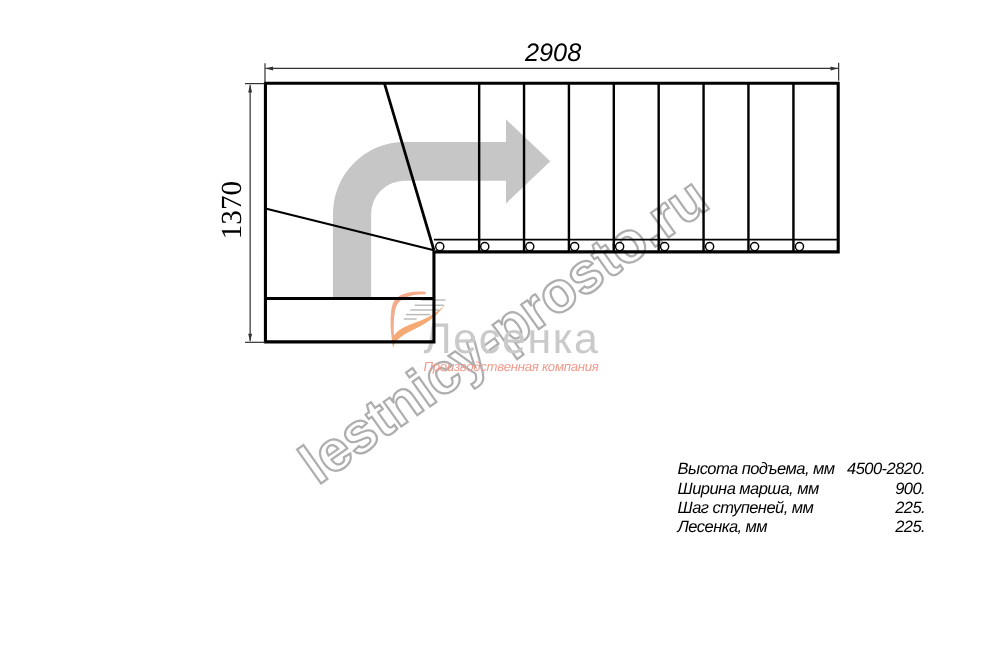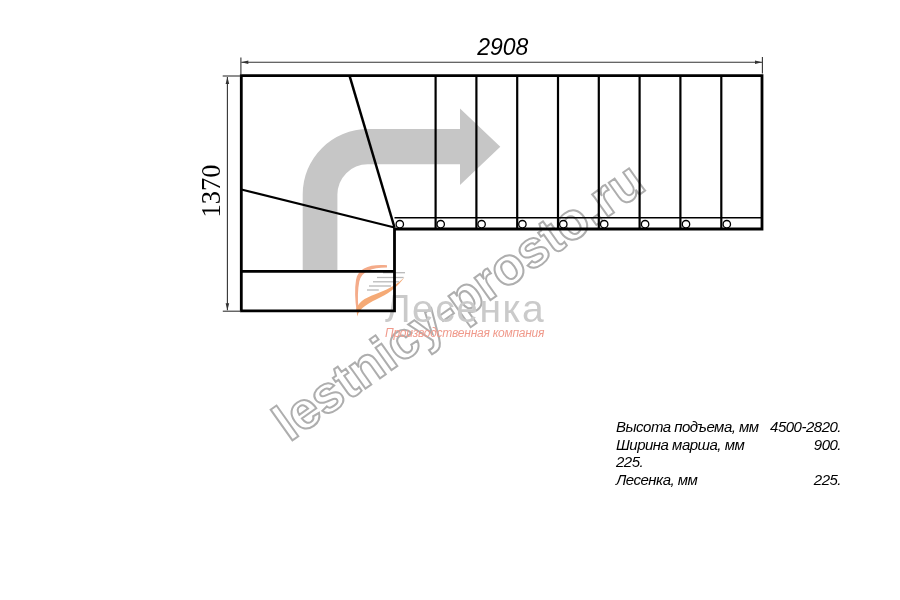--- a/index.html
+++ b/index.html
@@ -110,20 +110,21 @@
       <span>Высота подъема, мм</span>
       <span>4500-2820.</span>
     </div>
 
   <div class="row">
       <span>Ширина марша, мм</span>
       <span>900.</span>
     </div>
 
   <div class="row">
+      <span>Шаг ступеней, мм</span>
       <span>225.</span>
     </div>
 
   <div class="row">
       <span>Лесенка, мм</span>
       <span>225.</span>
     </div>
 
 
 </div>

